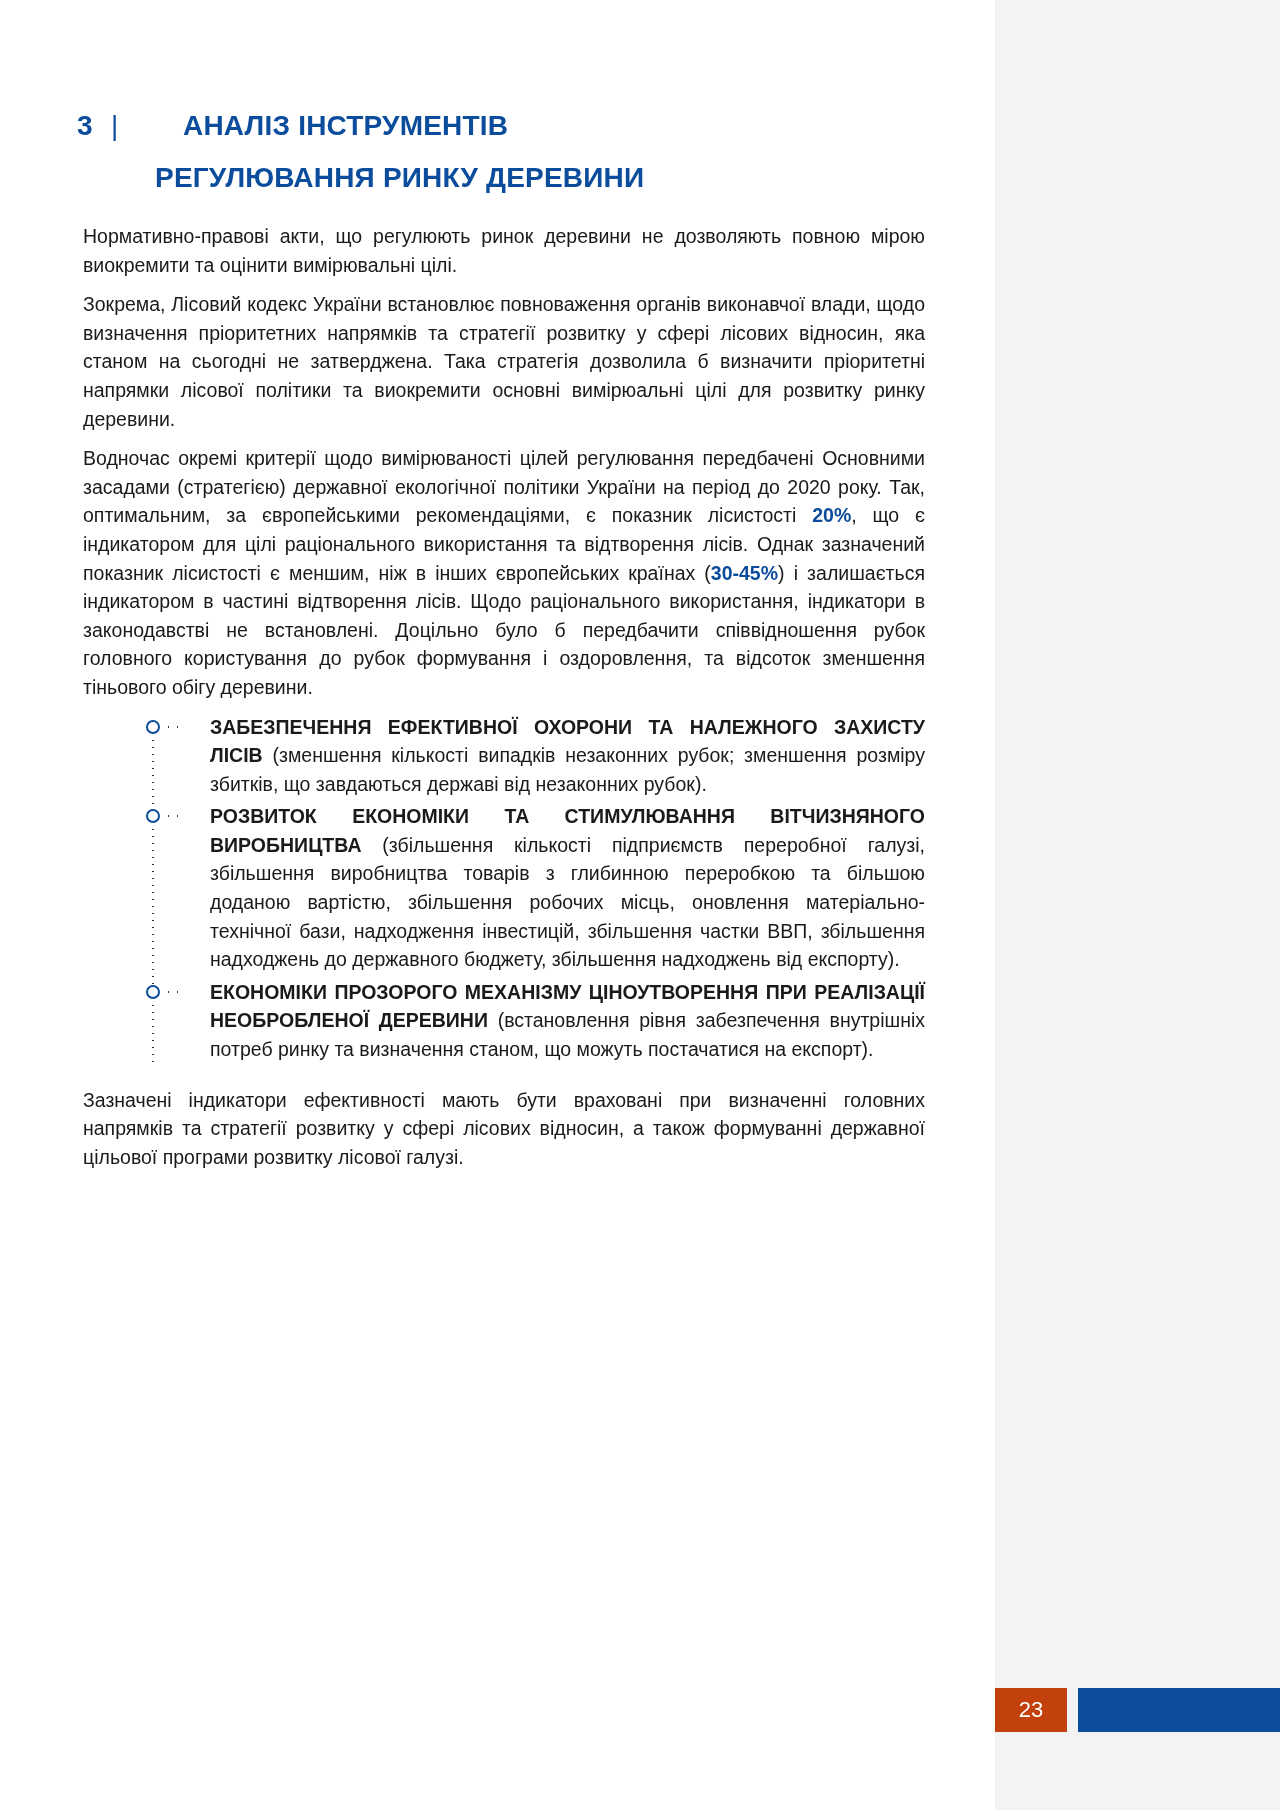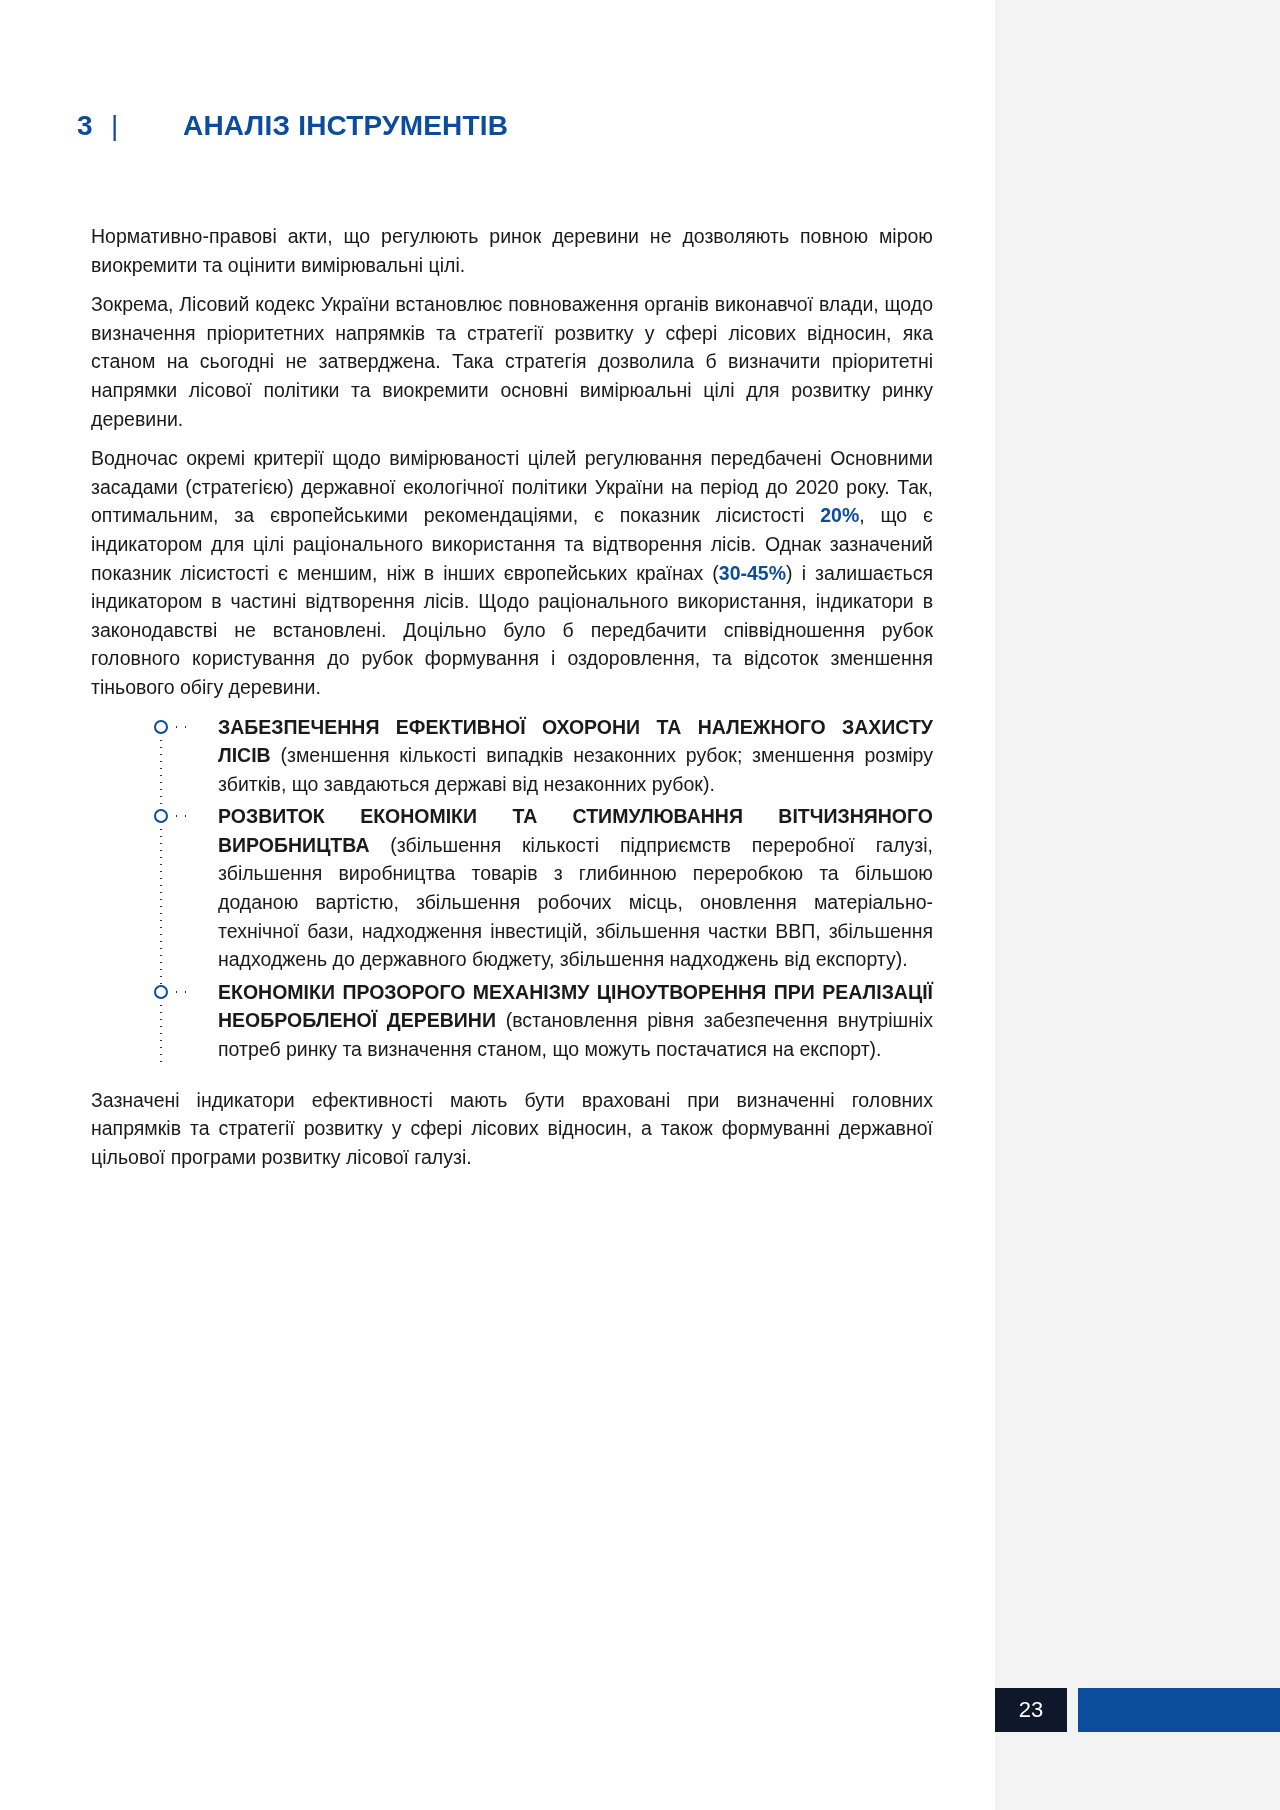--- a/index.html
+++ b/index.html
@@ -8,39 +8,39 @@
     background: #ffffff;
     font-family: "Liberation Sans", "DejaVu Sans", sans-serif;
     color: #1a1a1a;
   }
   .sidebar {
     position: absolute; left: 995px; top: 0; width: 285px; height: 1810px;
     background: #f3f3f3;
   }
   .page-num-box {
     position: absolute; left: 995px; top: 1688px; width: 72px; height: 44px;
-    background: #0f172a; color: #ffffff;
+    background: #c2410c; color: #ffffff;
     font-size: 22px; line-height: 44px; text-align: center;
     font-family: "Liberation Sans", sans-serif;
   }
   .page-band {
     position: absolute; left: 1078px; top: 1688px; width: 202px; height: 44px;
     background: #0b4c9c;
   }
   .title {
     position: absolute; left: 77px; top: 81px; width: 900px;
     color: #0b4c9c; font-weight: bold; font-size: 28px; line-height: 52px;
     font-family: "Liberation Sans", sans-serif; letter-spacing: 0.2px;
   }
   .title .num { display: inline-block; width: 34px; }
   .title .sep { display: inline-block; width: 72px; text-align: left; font-weight: normal; }
   .title .line2 { display: block; padding-left: 78px; }
   .title .line1 { display: inline; }
   .content {
-    position: absolute; left: 91px; top: 222px; width: 842px;
+    position: absolute; left: 83px; top: 222px; width: 842px;
     font-size: 19.5px; line-height: 28.6px; text-align: justify;
     font-family: "Liberation Sans", sans-serif;
   }
   .content p { margin: 0 0 11px 0; }
   .hl { color: #0b4c9c; font-weight: bold; }
   .b { font-weight: normal; }
   .bullets { position: relative; margin: 0 0 22px 0; padding: 0; list-style: none; }
   .bullets li { position: relative; padding-left: 127px; margin-bottom: 4px; }
   .bullet-marker {
     position: absolute; left: 63px; top: 7px; width: 14px; height: 14px;
@@ -61,20 +61,21 @@
 </style>
 </head>
 <body>
 
 <div class="sidebar"></div>
 
 <h1 class="title">
   <span class="line1">
     <span class="num">3</span><span class="sep">|</span><span>АНАЛІЗ ІНСТРУМЕНТІВ</span>
   </span>
+  <span class="line2">РЕГУЛЮВАННЯ РИНКУ ДЕРЕВИНИ</span>
 </h1>
 
 <div class="content">
   <p>Нормативно-правові акти, що регулюють ринок деревини не дозволяють повною мірою виокремити та оцінити вимірювальні цілі.</p>
   <p>Зокрема, Лісовий кодекс України встановлює повноваження органів виконавчої влади, щодо визначення пріоритетних напрямків та стратегії розвитку у сфері лісових відносин, яка станом на сьогодні не затверджена. Така стратегія дозволила б визначити пріоритетні напрямки лісової політики та виокремити основні вимірюальні цілі для розвитку ринку деревини.</p>
   <p><span>Водночас окремі критерії щодо вимірюваності цілей регулювання передбачені Основними засадами (стратегією) державної екологічної політики України на період до 2020 року. Так, оптимальним, за європейськими рекомендаціями, є показник лісистості </span><span class="hl">20%</span><span>, що є індикатором для цілі </span><span class="b">раціонального використання та відтворення лісів.</span><span> Однак зазначений показник лісистості є меншим, ніж в інших європейських країнах (</span><span class="hl">30-45%</span><span>) і залишається індикатором в частині відтворення лісів. Щодо раціонального використання, індикатори в законодавстві не встановлені. Доцільно було б передбачити співвідношення рубок головного користування до рубок формування і оздоровлення, та відсоток зменшення тіньового обігу деревини.</span></p>
 
   <ul class="bullets">
     <li>
       <span class="bullet-marker"></span>

